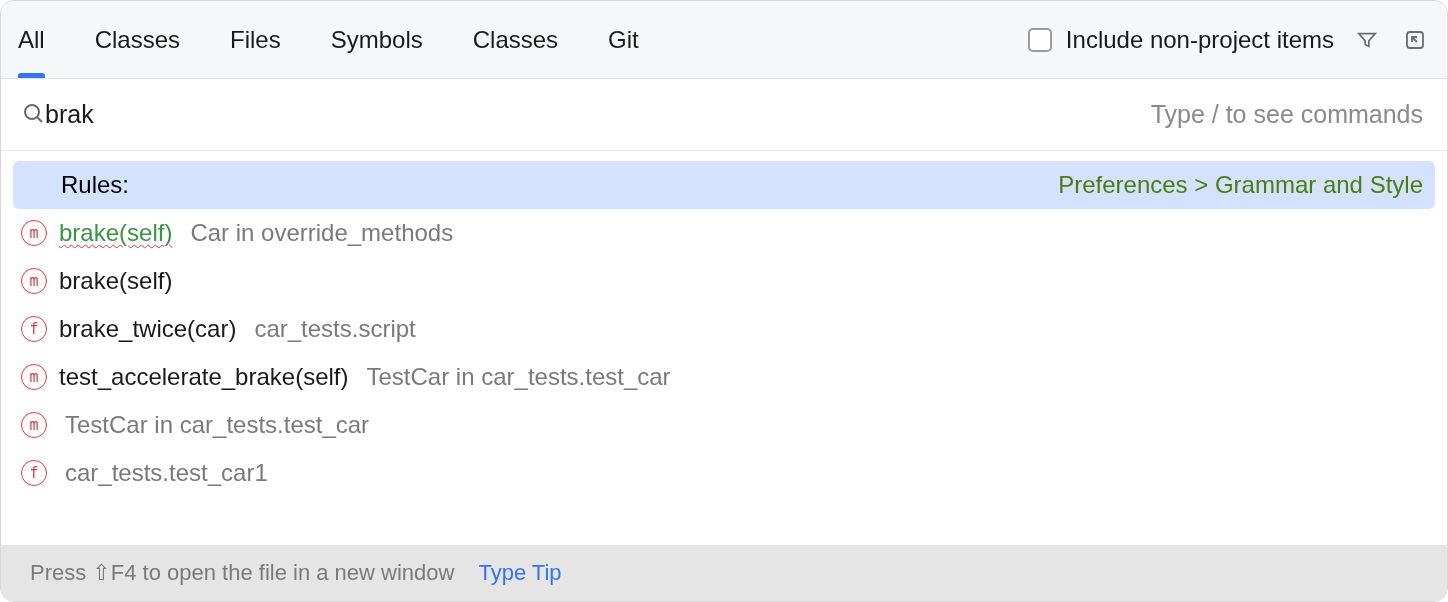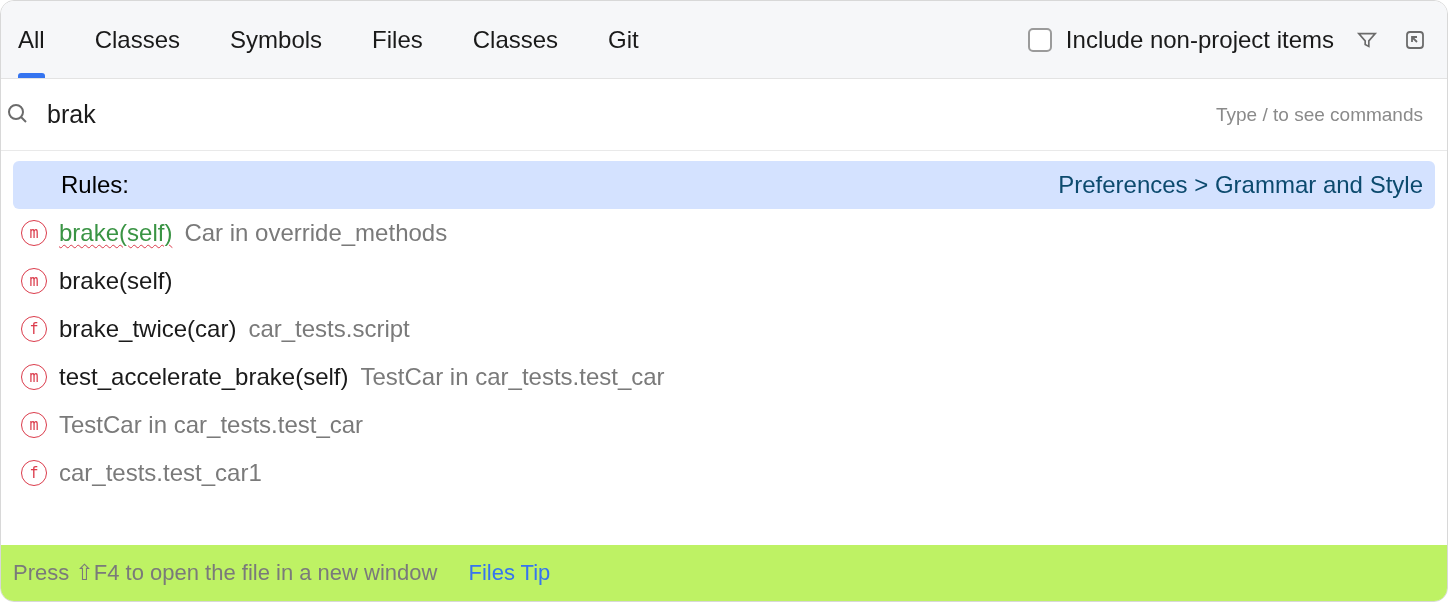--- a/index.html
+++ b/index.html
@@ -46,100 +46,99 @@
   }
   .icon-box {
     width: 30px; height: 30px;
     display: flex; align-items: center; justify-content: center;
     color: #6b6b6b;
     cursor: pointer;
   }
   
   .search-row {
     display: flex; align-items: center;
-    padding: 0 24px 0 4px;
+    padding: 0 24px 0 20px;
     height: 72px;
     border-bottom: 1px solid #e9e9e9;
-    gap: 18px;
     justify-content: center;
   }
   .search-icon { color: #6b6b6b; flex-shrink: 0; }
   .search-input {
     flex: 1; border: none; outline: none;
     font-size: 25px; color: #1a1a1a;
     background: transparent;
   }
-  .search-hint { color: #8a8a8a; font-size: 19px; white-space: nowrap; }
+  .search-hint { color: #8a8a8a; font-size: 25px; white-space: nowrap; }
   
   .results {
     flex: 1; overflow: auto;
     padding: 10px 0 0 0;
   }
   .result-row {
     display: flex; align-items: center;
     padding: 0 24px 0 20px;
     height: 48px;
     font-size: 24px;
     gap: 12px;
     cursor: pointer;
   }
   .result-selected {
     background: #d4e2ff;
     margin: 0 12px;
     border-radius: 6px;
     padding-left: 8px; padding-right: 12px; justify-content: space-between;
   }
   .result-selected .sel-left { margin-left: 40px; }
-  .sel-right { margin-left: auto; color: #0c4a6e; }
+  .sel-right { margin-left: auto; color: #4d7c0f; }
   .kind-icon {
     width: 26px; height: 26px; flex-shrink: 0;
     border: 1.6px solid #db3b4b;
     border-radius: 50%;
     color: #db3b4b;
     font-size: 15px; line-height: 1;
     display: flex; align-items: center; justify-content: center;
     font-family: monospace;
   }
   .name { color: #1a1a1a; }
-  .loc { color: #7a7a7a; }
+  .loc { color: #7a7a7a; margin-left: 6px; }
   .squiggle {
     text-decoration: underline wavy #db3b4b;
     text-decoration-thickness: 1.4px;
     text-underline-offset: 3px;
   }
   .green { color: #3a9444; }
   
   .footer {
     height: 56px;
-    background: #bef264;
-    display: flex; align-items: center;
-    padding: 0 12px;
+    background: #e5e5e5;
+    display: flex; align-items: center;
+    padding: 0 29px;
     font-size: 22px;
     color: #7a7a7a;
-    gap: 31px;
+    gap: 24px;
   }
   .footer .link { color: #3574f0; cursor: pointer; }
 </style>
 </head>
 <body>
 
 <div class="window">
 
   <div class="header">
     <div class="tab active">
         <span>All</span>
       </div>
     <div class="tab">
         <span>Classes</span>
       </div>
     <div class="tab">
+        <span>Files</span>
+      </div>
+    <div class="tab">
         <span>Symbols</span>
-      </div>
-    <div class="tab">
-        <span>Files</span>
       </div>
     <div class="tab">
         <span>Classes</span>
       </div>
     <div class="tab">
         <span>Git</span>
       </div>
 
     <div class="header-right">
       <label class="checkbox-wrap">
@@ -208,16 +207,16 @@
 
     <div class="result-row">
       <span class="kind-icon">f</span>
       <span class="loc">car_tests.test_car1</span>
     </div>
 
   </div>
 
   <div class="footer">
     <span>Press ⇧F4 to open the file in a new window</span>
-    <span class="link">Files Tip</span>
+    <span class="link">Type Tip</span>
   </div>
 
 </div>
 
 </body></html>

